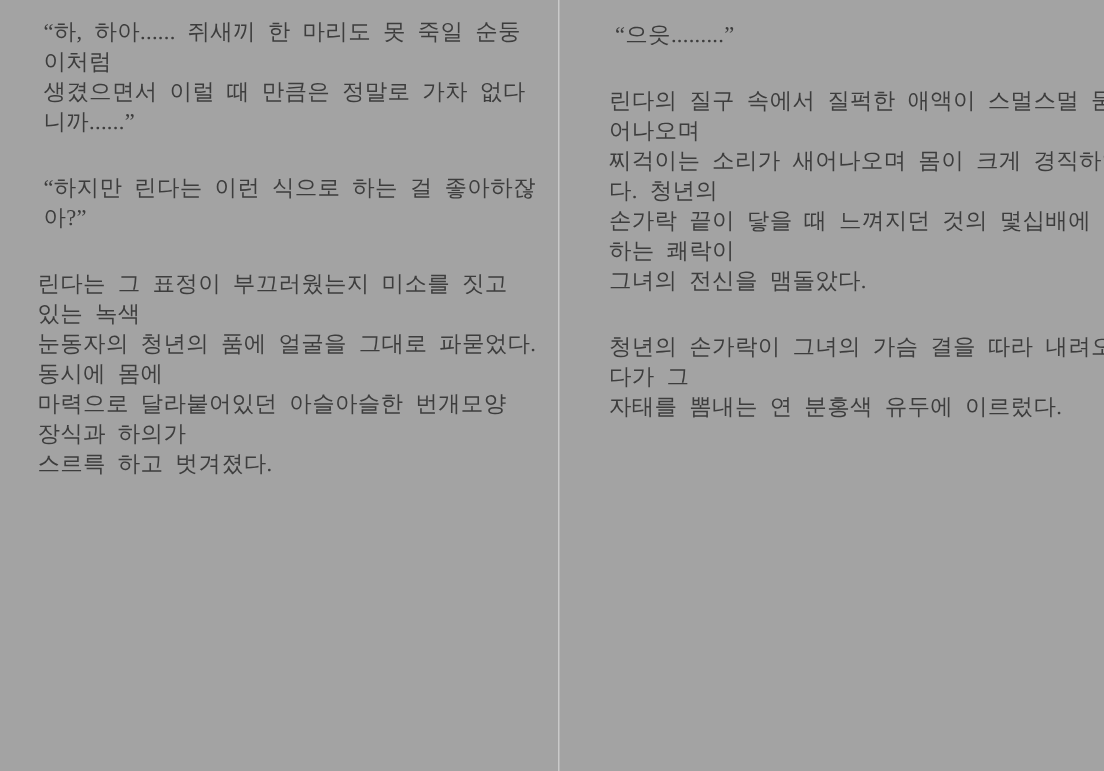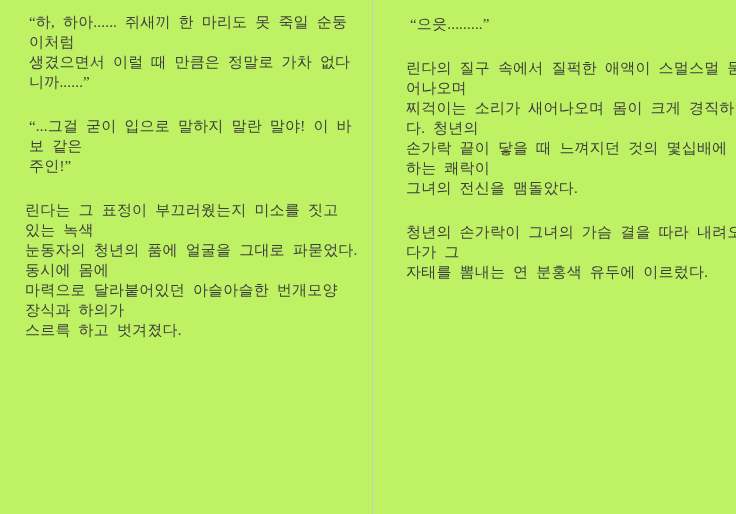--- a/index.html
+++ b/index.html
@@ -4,21 +4,21 @@
 <style>
   html, body {
     margin: 0;
     padding: 0;
     background: #ffffff;
   }
   .page {
     position: relative;
     width: 736px;
     height: 514px;
-    background: #bef264;
+    background: #a3a3a3;
     overflow: hidden;
     font-family: "Liberation Serif", "DejaVu Serif", serif;
     color: #3d3d3d;
   }
   .column {
     position: absolute;
     top: 0;
     box-sizing: border-box;
   }
   .column.left {
@@ -52,22 +52,21 @@
   }
 </style>
 </head>
 <body>
 
 <div class="page">
 
   <div class="column left">
     <p class="para dialogue">“하, 하아...... 쥐새끼 한 마리도 못 죽일 순둥이처럼
 생겼으면서 이럴 때 만큼은 정말로 가차 없다니까......”</p>
-    <p class="para dialogue">“...그걸 굳이 입으로 말하지 말란 말야! 이 바보 같은
-주인!”</p>
+    <p class="para dialogue">“하지만 린다는 이런 식으로 하는 걸 좋아하잖아?”</p>
     <p class="para">린다는 그 표정이 부끄러웠는지 미소를 짓고 있는 녹색
 눈동자의 청년의 품에 얼굴을 그대로 파묻었다. 동시에 몸에
 마력으로 달라붙어있던 아슬아슬한 번개모양 장식과 하의가
 스르륵 하고 벗겨졌다.</p>
 
   </div>
 
   <div class="divider"></div>
 
   <div class="column right">

